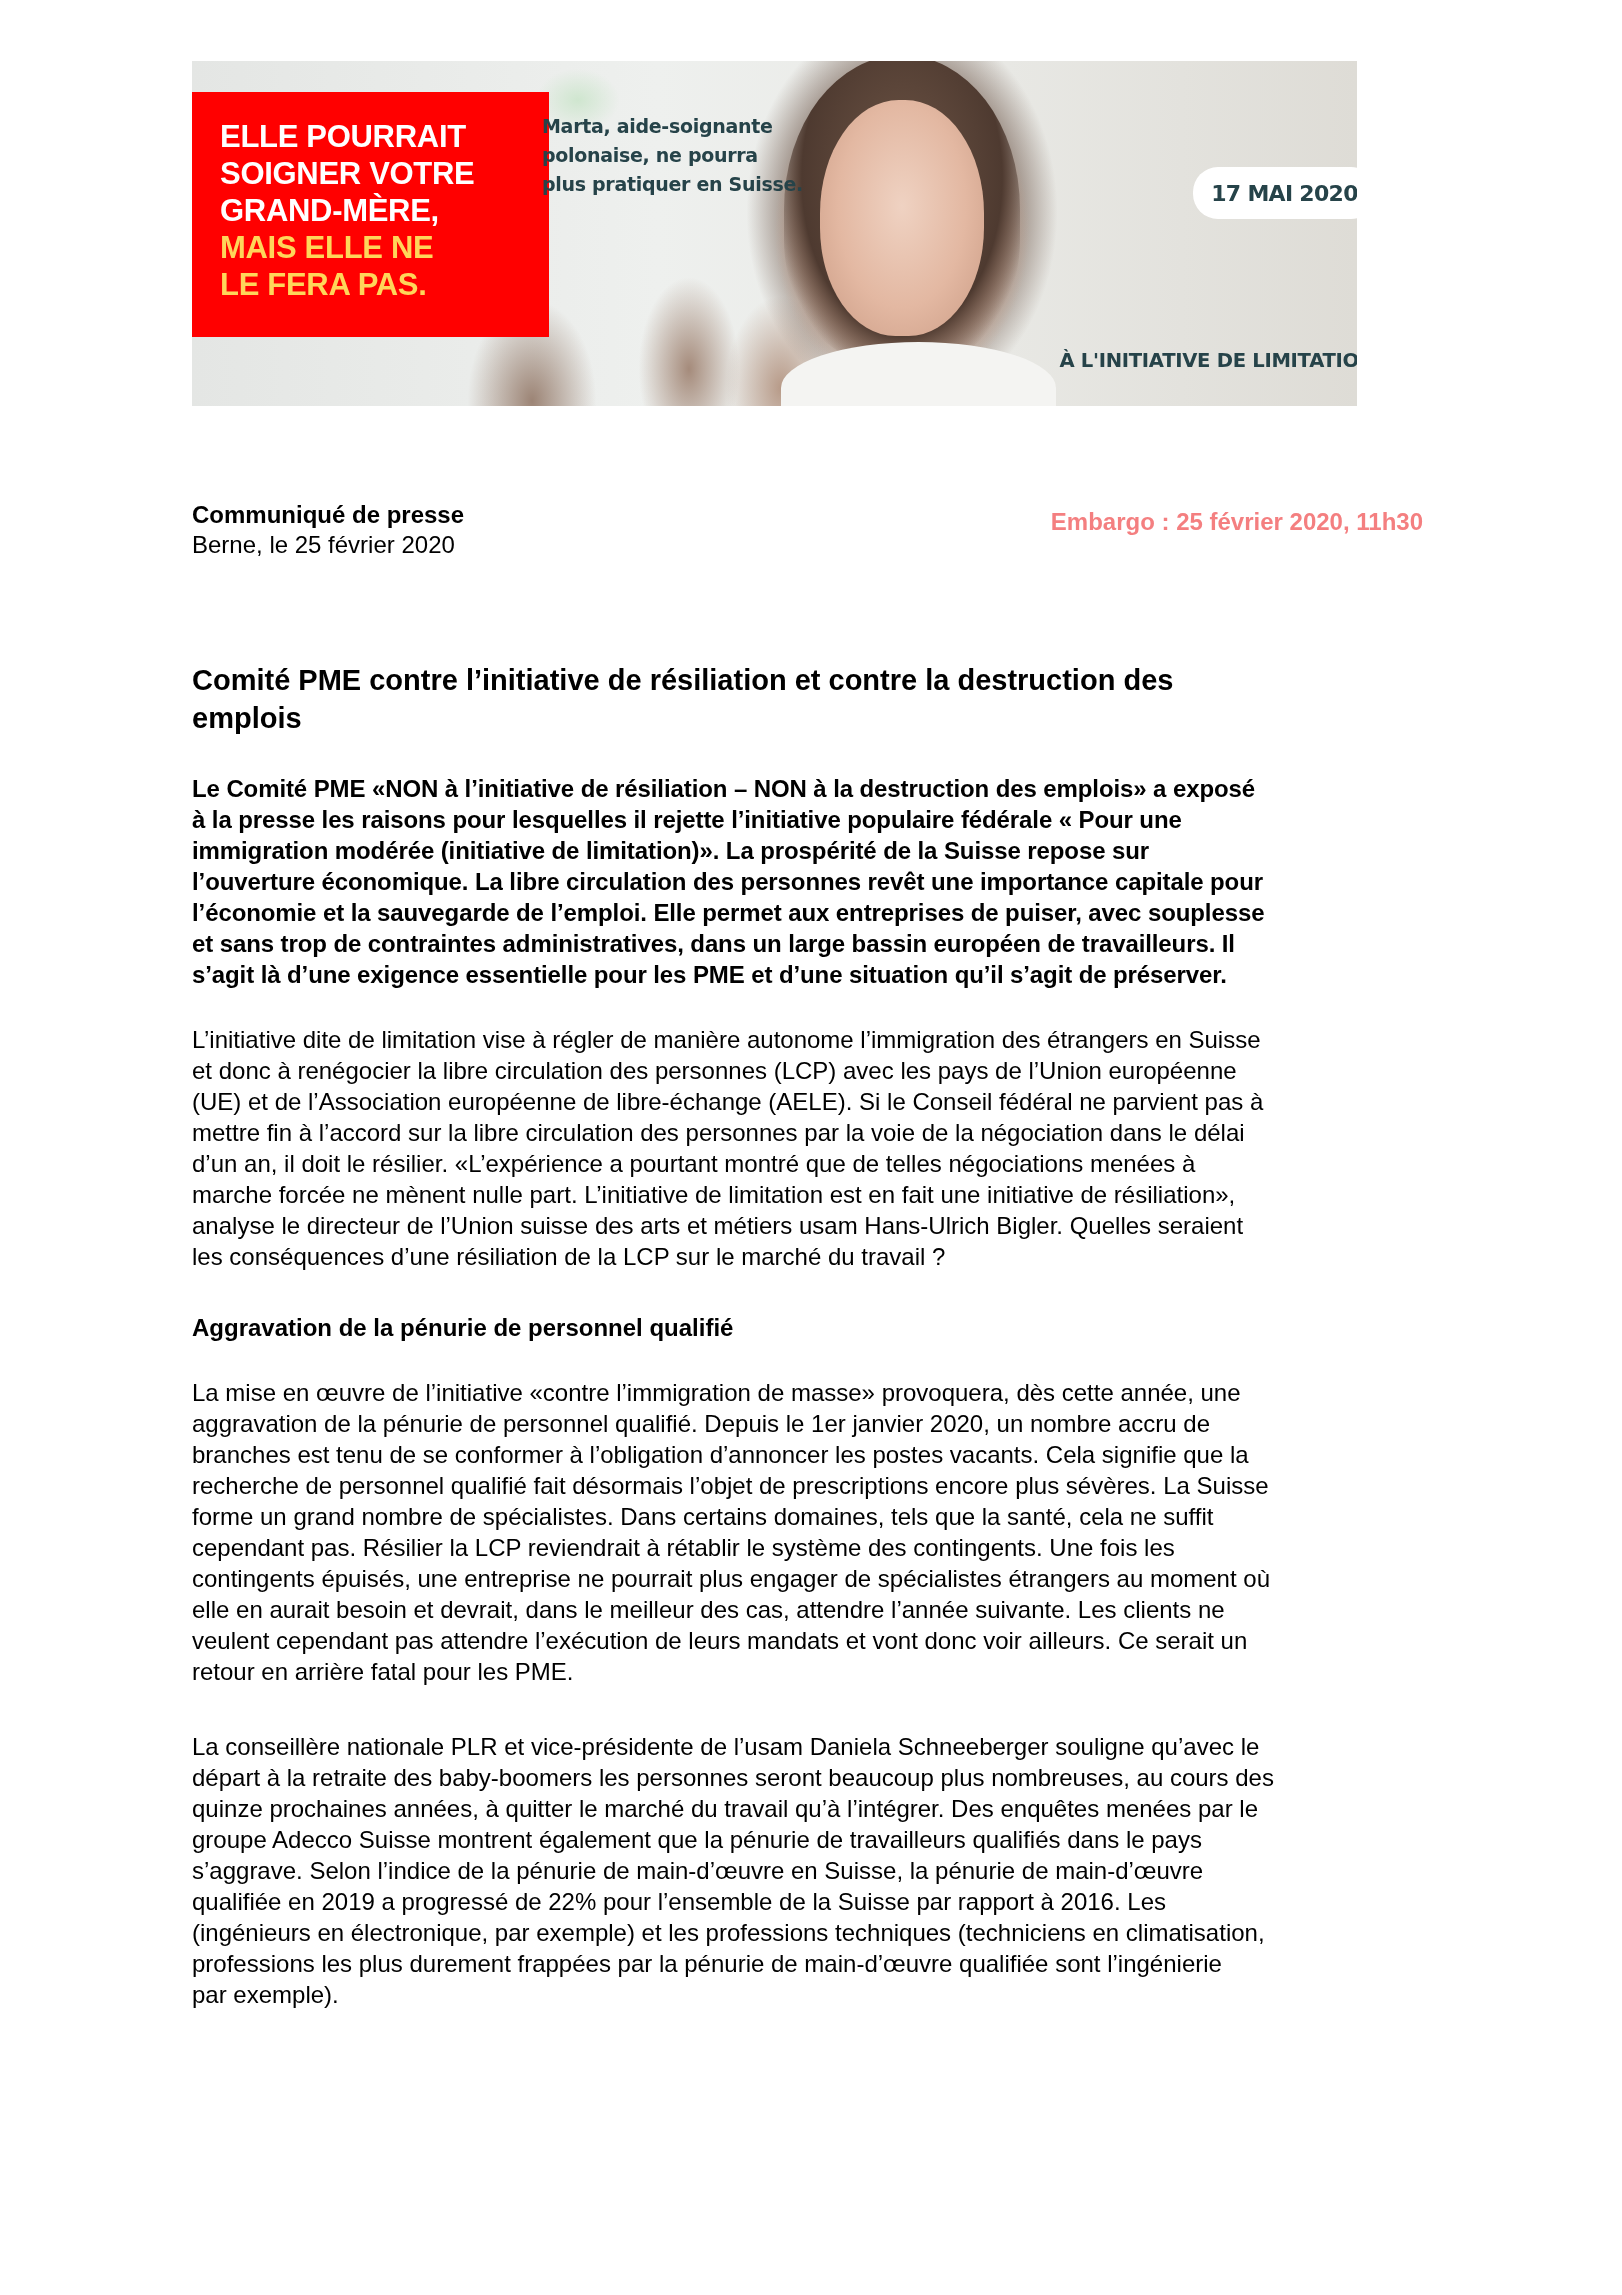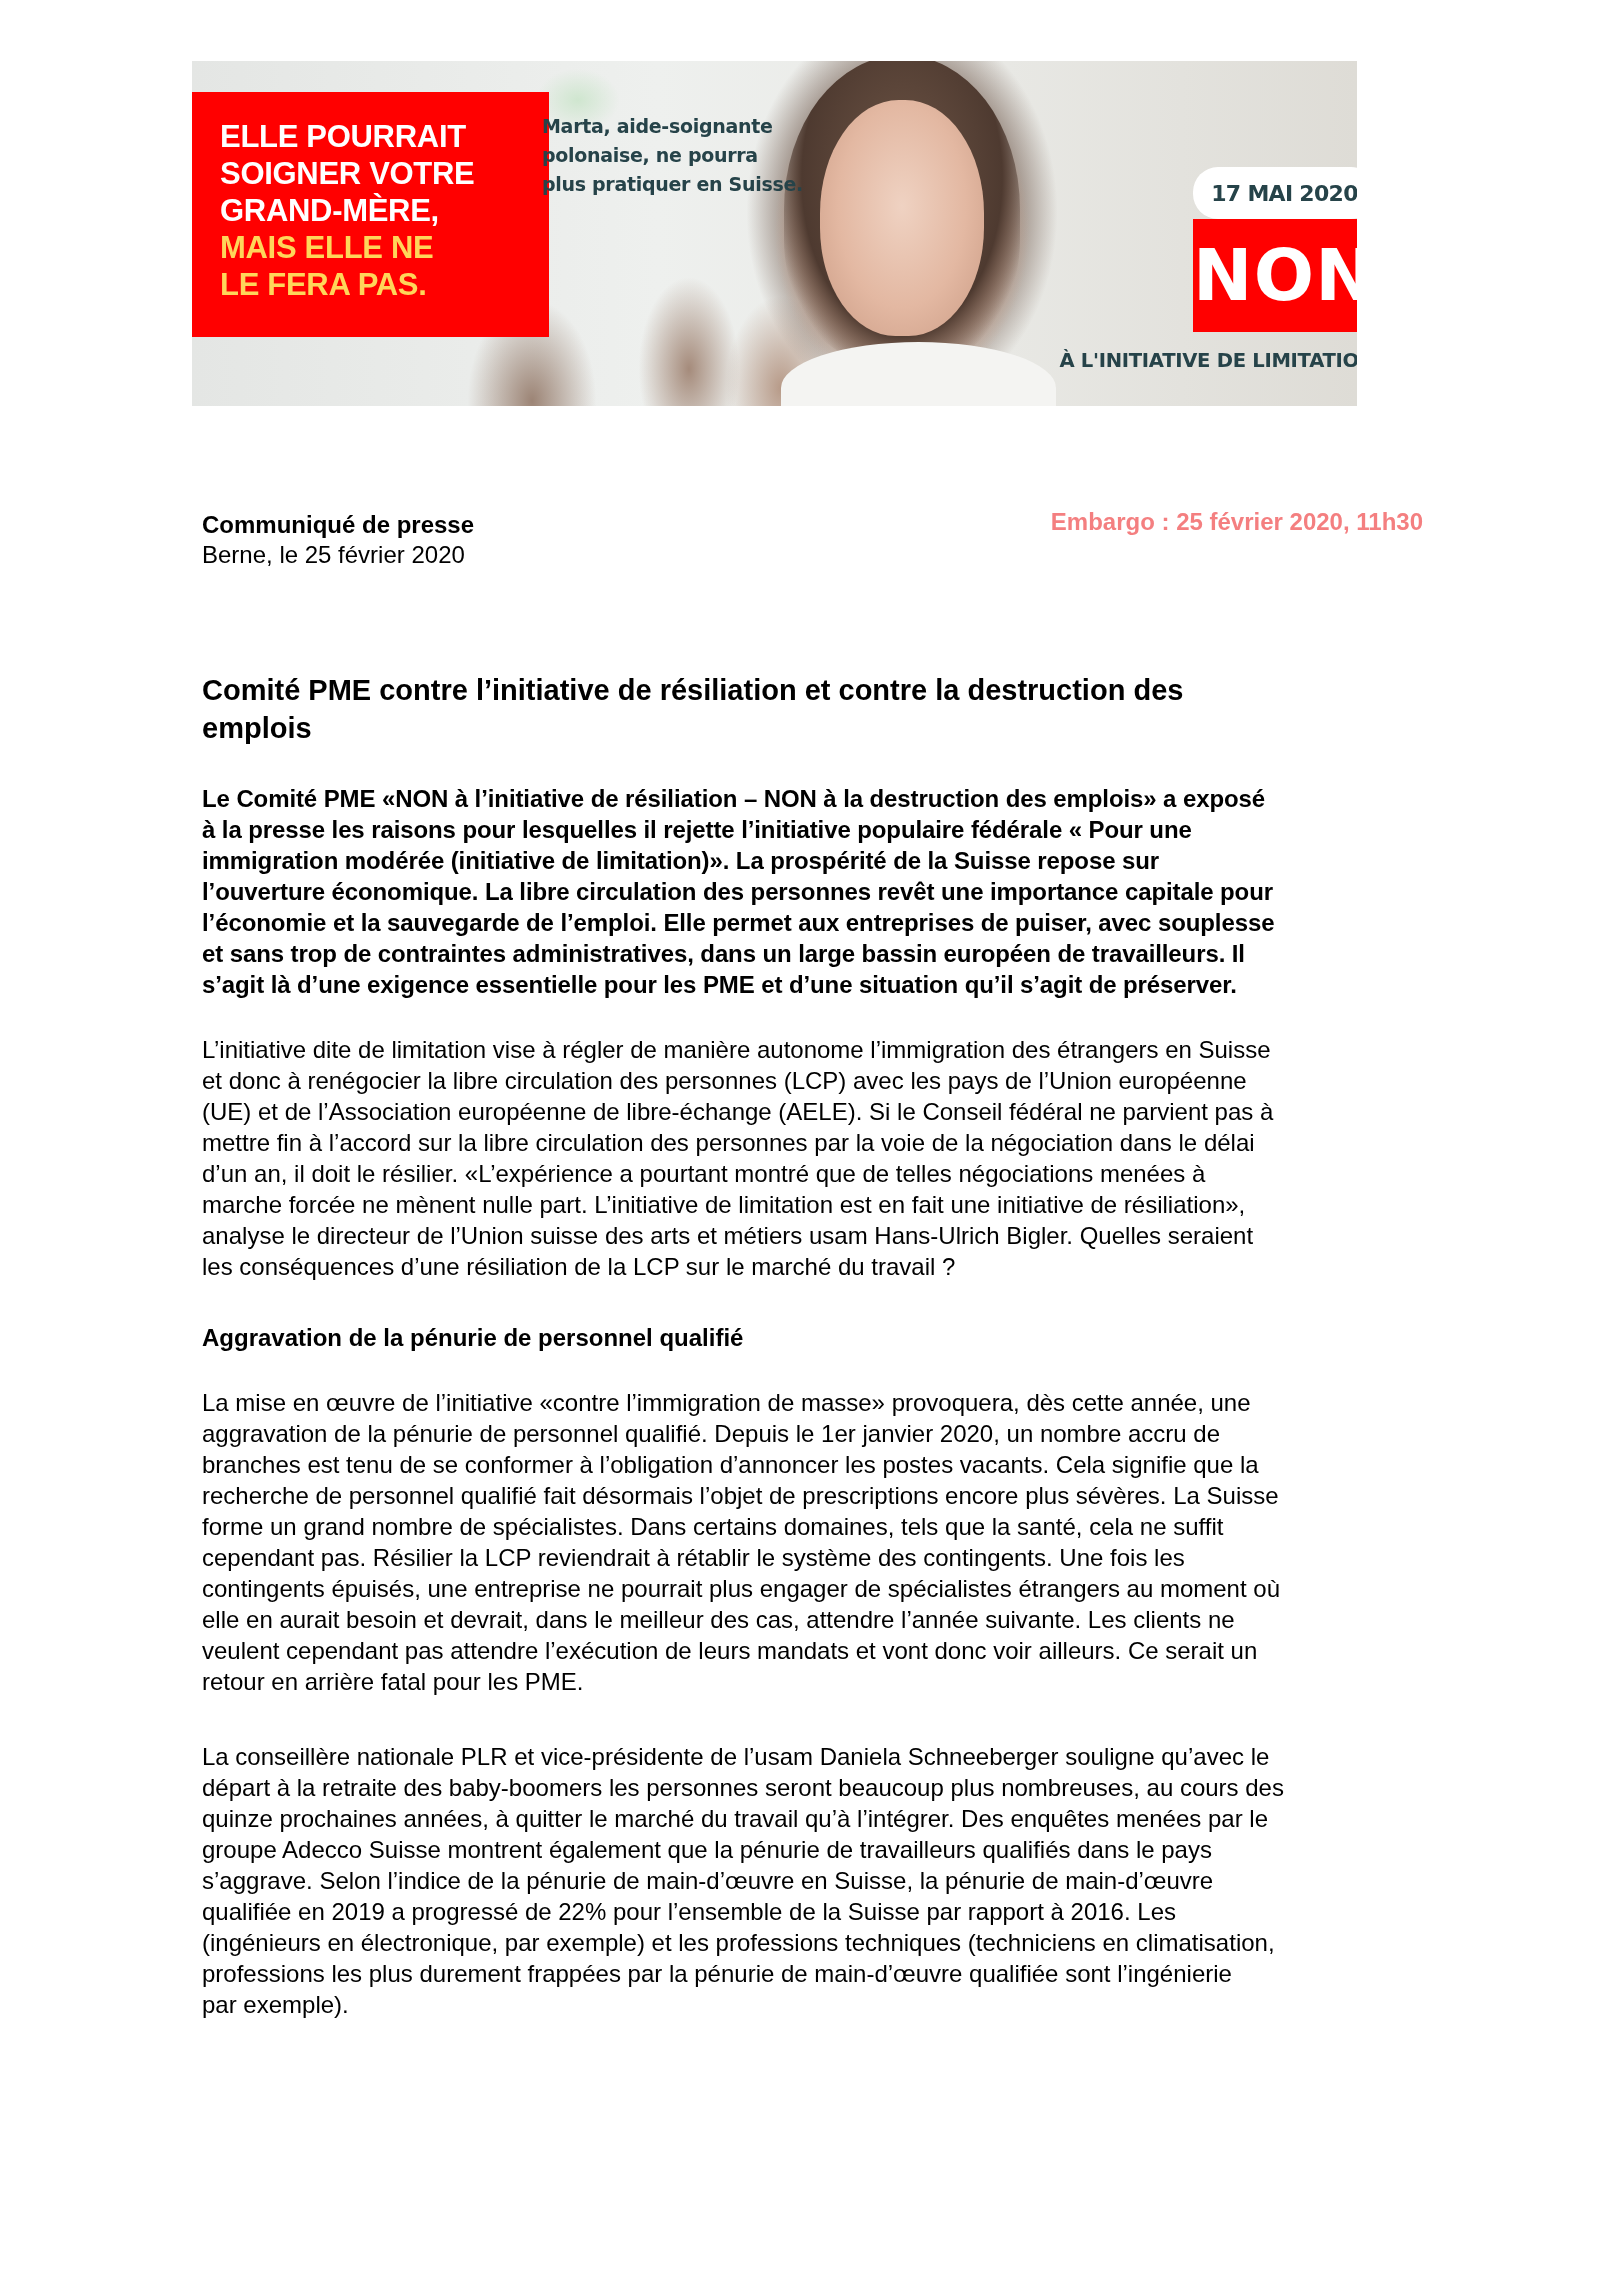--- a/index.html
+++ b/index.html
@@ -41,21 +41,21 @@
                 font-family: "DejaVu Sans", sans-serif; font-weight: 700; font-size: 22px; color: #264349; letter-spacing: -0.7px; border-radius: 25px; }
   .non-badge { position: absolute; left: 1001px; top: 158px; width: 183px; height: 113px; background: #ff0000;
                display: flex; align-items: center; justify-content: center;
                font-family: "DejaVu Sans", sans-serif; font-weight: 700; font-size: 71px; color: #ffffff; letter-spacing: 1.3px; }
   .initiative-tag { position: absolute; left: 815px; top: 288px; width: 368px; text-align: right;
                     font-family: "DejaVu Sans", sans-serif; font-weight: 700; font-size: 19.6px; color: #264349;
                     letter-spacing: -0.3px; white-space: nowrap; }
 
   
   .doc { position: absolute; left: 192px; top: 0; width: 1230px; }
-  .p { position: absolute; left: 0; font-size: 24px; line-height: 31px; margin: 10px; }
+  .p { position: absolute; left: 0; font-size: 24px; line-height: 31px; margin: 0; }
   .bold { font-weight: 700; }
   .label-press { top: 499px; }
   .dateline { top: 529px; }
   .embargo { position: absolute; top: 506px; left: 804px; width: 427px; text-align: right;
              font-size: 24px; line-height: 31px; font-weight: 700; color: #f47f80; white-space: nowrap; }
   .title { top: 661px; font-size: 29px; line-height: 38px; font-weight: 700; width: 1230px; }
   .lead { top: 773px; width: 1230px; letter-spacing: -0.1px; }
   .body1 { top: 1024px; width: 1230px; }
   .subhead { top: 1312px; }
   .body2 { top: 1377px; width: 1230px; }
@@ -78,21 +78,20 @@
     <span class="line yellow">LE FERA PAS.</span>
   </div>
 
   <div class="caption">
     <span>Marta, aide-soignante</span>
     <span>polonaise, ne pourra</span>
     <span>plus pratiquer en Suisse.</span>
   </div>
 
   <div class="date-badge">17 MAI 2020</div>
-  <div class="non-badge">NON</div>
   <div class="initiative-tag">À L'INITIATIVE DE LIMITATION</div>
 </div>
 
 <div class="doc">
   <p class="p bold label-press">Communiqué de presse</p>
   <p class="p dateline">Berne, le 25 février 2020</p>
   <div class="embargo">Embargo : 25 février 2020, 11h30</div>
 
   <h1 class="p title">
     <span class="ln">Comité PME contre l’initiative de résiliation et contre la destruction des</span>

